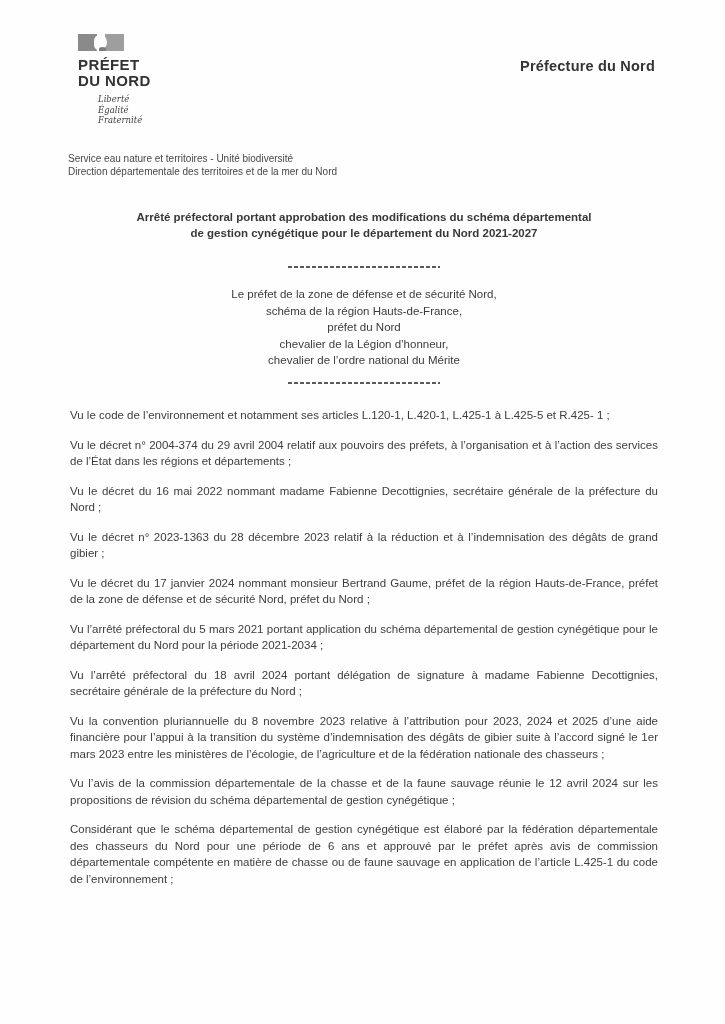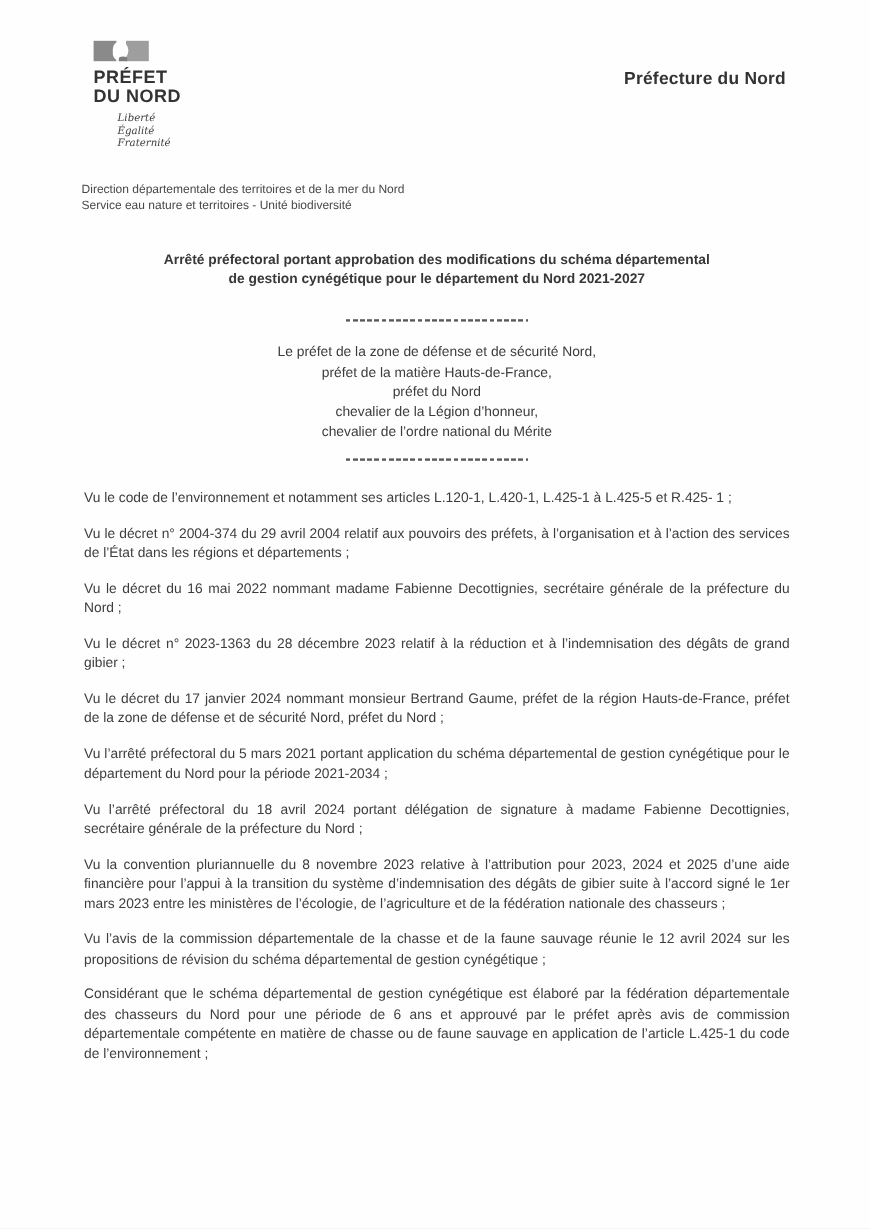--- a/index.html
+++ b/index.html
@@ -159,36 +159,36 @@
     <div class="motto">
       <div>Liberté</div>
       <div>Égalité</div>
       <div>Fraternité</div>
     </div>
   </div>
 
   <div class="right-title">Préfecture du Nord</div>
 
   <div class="service-lines">
+    <div>Service eau nature et territoires - Unité biodiversité</div>
     <div>Direction départementale des territoires et de la mer du Nord</div>
-    <div>Service eau nature et territoires - Unité biodiversité</div>
   </div>
 
   <div class="doc-title">
     <div>Arrêté préfectoral portant approbation des modifications du schéma départemental</div>
     <div>de gestion cynégétique pour le département du Nord 2021-2027</div>
   </div>
 
   <div class="separator separator-1">
     <div class="sep-line"></div>
   </div>
 
   <div class="authority">
     <div>Le préfet de la zone de défense et de sécurité Nord,</div>
-    <div>préfet de la matière Hauts-de-France,</div>
+    <div>schéma de la région Hauts-de-France,</div>
     <div>préfet du Nord</div>
     <div>chevalier de la Légion d’honneur,</div>
     <div>chevalier de l’ordre national du Mérite</div>
   </div>
 
   <div class="separator separator-2">
     <div class="sep-line"></div>
   </div>
 
   <div class="body-text">

